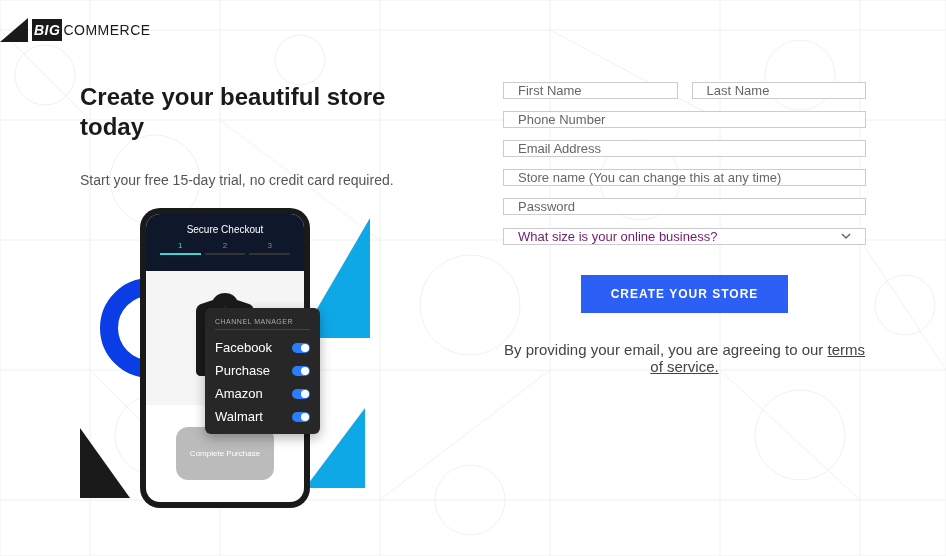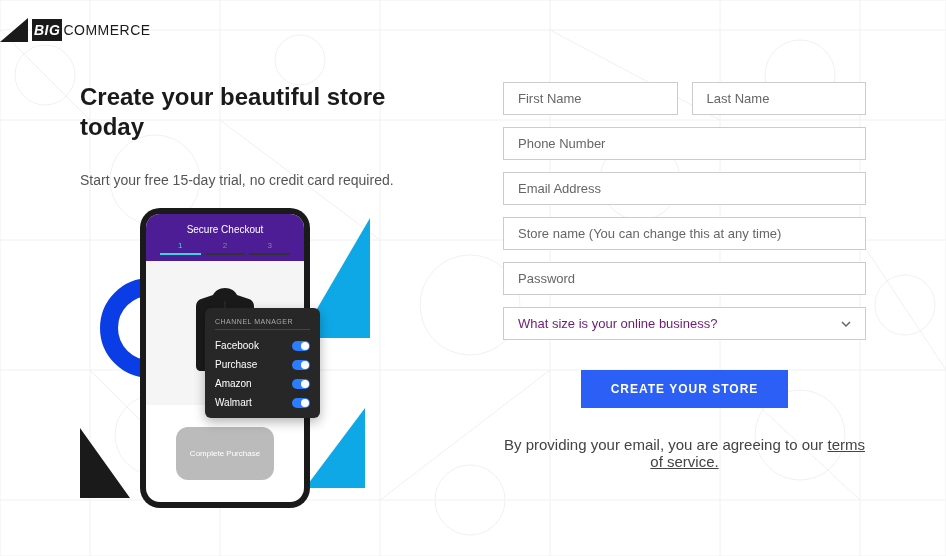--- a/index.html
+++ b/index.html
@@ -15,37 +15,37 @@
 .left{flex:1;max-width:400px}
 .page-title{font-size:24px;font-weight:700;line-height:1.25;margin-bottom:30px}
 .subtitle{font-size:14px;color:#555}
 .illustration{margin-top:20px;position:relative;width:320px;height:300px}
 .shape-circle{position:absolute;width:100px;height:100px;border:18px solid #0b3de6;border-radius:50%;left:20px;top:70px}
 .shape-tri1{position:absolute;width:0;height:0;border-left:70px solid transparent;border-bottom:120px solid #0fa8e6;right:30px;top:10px}
 .shape-tri2{position:absolute;width:0;height:0;border-right:50px solid transparent;border-bottom:70px solid #1a1a1a;left:0;bottom:10px}
 .shape-tri3{position:absolute;width:0;height:0;border-left:60px solid transparent;border-bottom:80px solid #0fa8e6;right:35px;bottom:20px}
 .phone{position:absolute;width:170px;height:300px;background:#1a1a1a;border-radius:20px;left:60px;top:0;padding:6px}
 .phone-inner{background:#fff;width:100%;height:100%;border-radius:14px;overflow:hidden;display:flex;flex-direction:column}
-.checkout-header{background:#4c1d95;color:#fff;text-align:center;padding:10px 12px 6px;font-size:10px}
+.checkout-header{background:#0f172a;color:#fff;text-align:center;padding:10px 12px 16px;font-size:10px}
 .checkout-steps{display:flex;justify-content:space-between;margin-top:6px;font-size:8px;color:#888}
 .checkout-steps span{flex:1;position:relative;padding-bottom:5px}
 .checkout-steps span:first-child{color:#3ad6d6}
 .checkout-steps span::after{content:"";position:absolute;bottom:0;left:2px;right:2px;height:2px;background:#333}
 .checkout-steps span:first-child::after{background:#3ad6d6}
 .product-img{flex:1;background:#f5f5f5;display:flex;align-items:center;justify-content:center;position:relative}
 .jacket{width:80px;height:100px}
 .purchase-btn{margin:22px auto;background:#bbb;color:#fff;font-size:8px;padding:22px 14px;border-radius:12px;border:none}
 .channel-panel{position:absolute;right:-10px;top:100px;width:115px;background:#272727;border-radius:6px;padding:10px 10px 6px;color:#fff;font-size:8px;box-shadow:0 4px 12px rgba(0,0,0,.3)}
 .channel-title{font-size:7px;letter-spacing:.5px;color:#aaa;margin-bottom:6px;padding-bottom:4px;border-bottom:1px solid #444}
-.channel-row{display:flex;justify-content:space-between;align-items:center;padding:4px 0;font-size:10px}
+.channel-row{display:flex;justify-content:space-between;align-items:center;padding:4px 0;font-size:13px}
 .toggle{width:18px;height:10px;background:#2b7cff;border-radius:5px;position:relative}
 .toggle::after{content:"";position:absolute;right:1px;top:1px;width:8px;height:8px;background:#fff;border-radius:50%}
 .right{flex:1;max-width:380px}
 .form-row{display:flex;gap:14px;margin-bottom:12px}
-.field{flex:1;border:1px solid #ccc;padding:8px 14px;font-size:13px;color:#666;background:#fff;outline:none;width:100%;font-family:inherit}
+.field{flex:1;border:1px solid #ccc;padding:0 14px;font-size:13px;color:#666;background:#fff;outline:none;width:100%;font-family:inherit}
 .field::placeholder{color:#666}
 .select-wrap{position:relative;margin-bottom:30px}
 .select-wrap .field{appearance:none;color:#701a75}
 .chevron{position:absolute;right:14px;top:50%;transform:translateY(-50%);pointer-events:none}
 .submit-btn{display:block;margin:0 auto 28px;background:#2b5ff5;color:#fff;border:none;padding:12px 30px;font-size:12px;font-weight:600;letter-spacing:1px;cursor:pointer}
 .disclaimer{text-align:center;font-size:15px;color:#444}
 .disclaimer a{color:#444;text-decoration:underline}
 </style>
 </head>
 <body>

